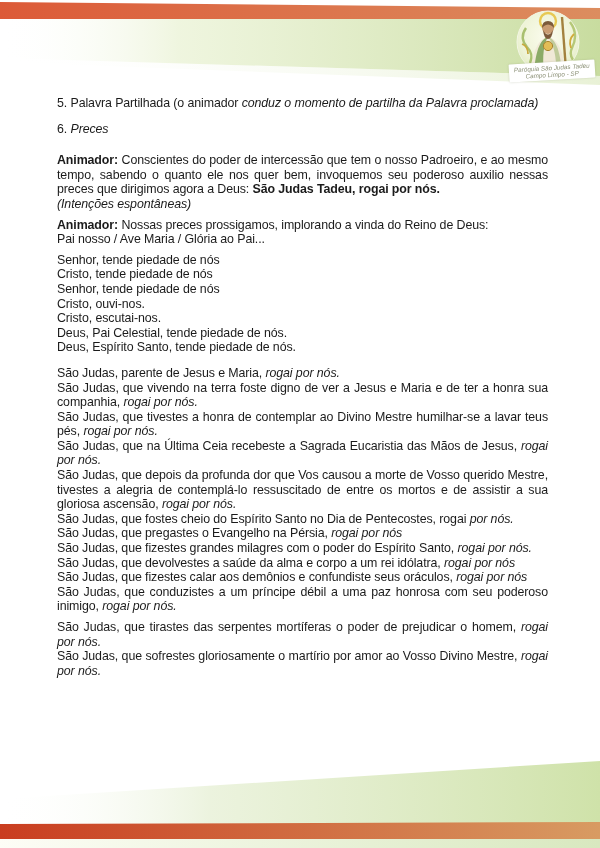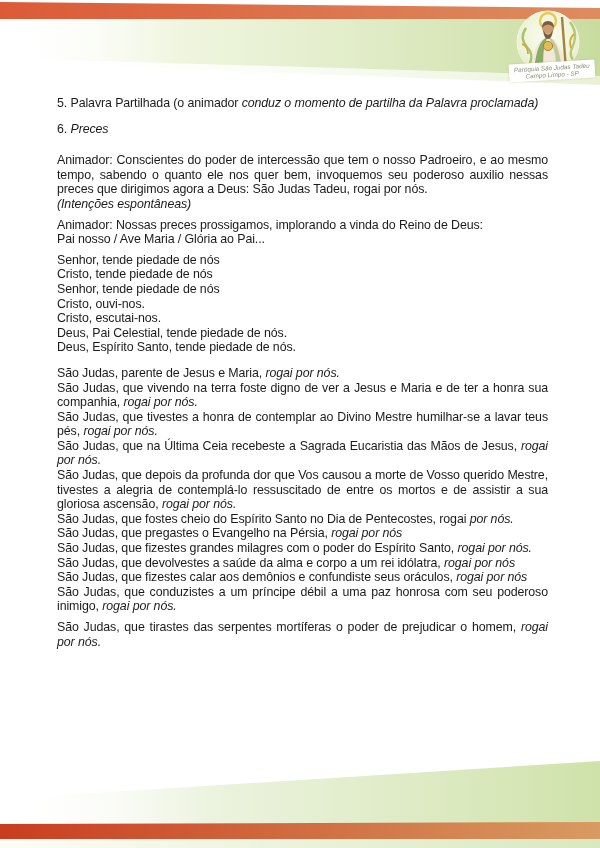--- a/index.html
+++ b/index.html
@@ -26,21 +26,21 @@
   }
   
   .content{
     position:absolute;left:0;top:0;width:600px;height:848px;
     box-sizing:border-box;padding:96px 52px 0 57px;
     z-index:2;
     font-size:12.4px;line-height:14.6px;letter-spacing:-0.1px;
   }
   .content p,.content .line{margin:0;padding:0;}
   .justify{text-align:justify;}
-  .bold{font-weight:normal;}
+  .bold{font-weight:bold;}
   .italic{font-style:italic;}
   .gap-blank{margin-bottom:11px !important;}
   .gap-wide{margin-bottom:17px !important;}
   .gap-para{margin-bottom:6px !important;}
   .gap-med{margin-bottom:8px !important;}
   .gap-list{margin-bottom:11px !important;}
   .gap-none{margin-bottom:0 !important;}
   .section-heading{
     font-style:italic;
     margin:0 -52px 13px -57px !important;
@@ -151,14 +151,15 @@
       <div class="line justify"><span class="">São Judas, que depois da profunda dor que Vos causou a morte de Vosso querido Mestre, tivestes a alegria de contemplá-lo ressuscitado de entre os mortos e de assistir a sua gloriosa ascensão, </span><span class="italic">rogai por nós.</span></div>
       <div class="line justify"><span class="">São Judas, que fostes cheio do Espírito Santo no Dia de Pentecostes, rogai </span><span class="italic">por nós.</span></div>
       <div class="line justify"><span class="">São Judas, que pregastes o Evangelho na Pérsia, </span><span class="italic">rogai por nós</span></div>
       <div class="line justify"><span class="">São Judas, que fizestes grandes milagres com o poder do Espírito Santo, </span><span class="italic">rogai por nós.</span></div>
       <div class="line justify"><span class="">São Judas, que devolvestes a saúde da alma e corpo a um rei idólatra, </span><span class="italic">rogai por nós</span></div>
       <div class="line justify"><span class="">São Judas, que fizestes calar aos demônios e confundiste seus oráculos, </span><span class="italic">rogai por nós</span></div>
       <div class="line justify"><span class="">São Judas, que conduzistes a um príncipe débil a uma paz honrosa com seu poderoso inimigo, </span><span class="italic">rogai por nós.</span></div>
     </div>
     <div class="gap-med">
       <div class="line justify"><span class="">São Judas, que tirastes das serpentes mortíferas o poder de prejudicar o homem, </span><span class="italic">rogai por nós.</span></div>
+      <div class="line justify"><span class="">São Judas, que sofrestes gloriosamente o martírio por amor ao Vosso Divino Mestre, </span><span class="italic">rogai por nós.</span></div>
     </div>
   </div>
 
 </body></html>

